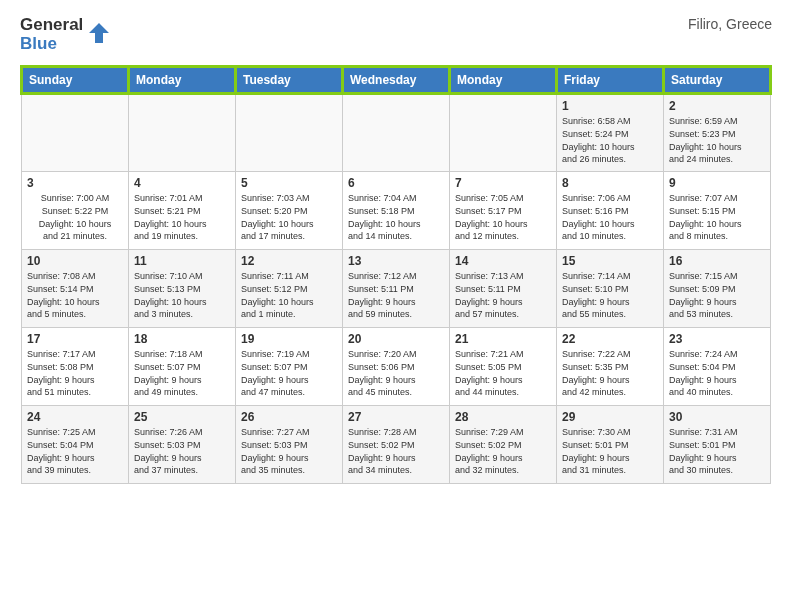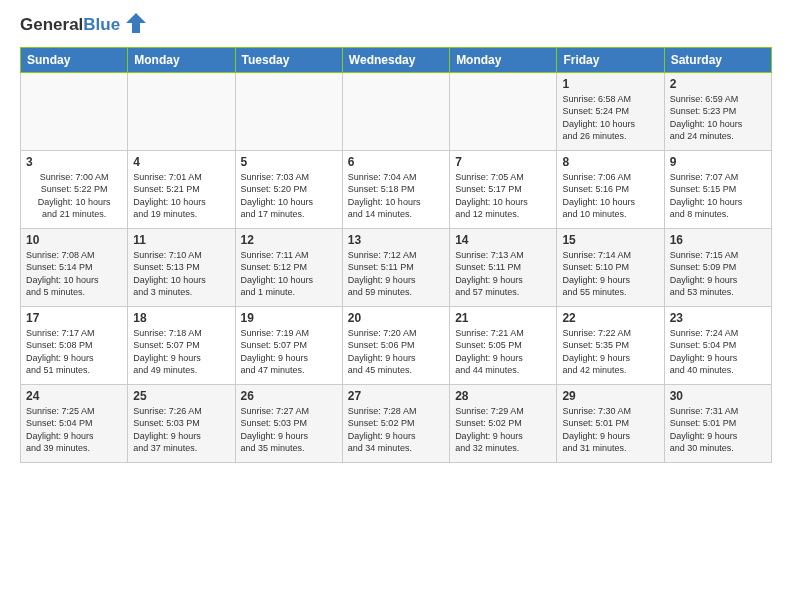--- a/index.html
+++ b/index.html
@@ -41,21 +41,21 @@
       border-collapse: collapse;
       table-layout: fixed;
     }
     thead tr th {
       background-color: #3a7abf;
       color: #fff;
       font-size: 12px;
       font-weight: bold;
       padding: 5px 6px;
       text-align: left;
-      border: 1px solid #84cc16;
+      border: 3px solid #84cc16;
     }
     tbody tr td {
       border: 1px solid #ccc;
       vertical-align: top;
       padding: 4px 5px;
       font-size: 9.5px;
       color: #333;
       height: 78px;
       background: #fff;
     }
@@ -80,29 +80,30 @@
     .empty-cell {
       background: #f9f9f9 !important;
     }
   </style>
 </head>
 <body>
 
 <div class="container">
   <div class="header">
     <div class="logo">
-    <div style="display:flex;flex-direction:row;line-height:1.1">
+    <div style="display:flex;flex-direction:column;line-height:1.1">
       <span style="font-size:17px;font-weight:bold;color:#333;">General</span>
       <span style="font-size:17px;font-weight:bold;color:#3a7abf;">Blue</span>
     </div>
     <svg width="20" height="20" viewBox="0 0 20 20" style="margin-left:2px;margin-top:-4px">
       <polygon points="0,10 10,0 20,10 14,10 14,20 6,20 6,10" fill="#3a7abf"></polygon>
     </svg>
   </div>
     <div class="title-area">
+      <div class="location">Filiro, Greece</div>
     </div>
   </div>
 
   <table>
     <thead>
       <tr>
         <th>Sunday</th>
         <th>Monday</th>
         <th>Tuesday</th>
         <th>Wednesday</th>

